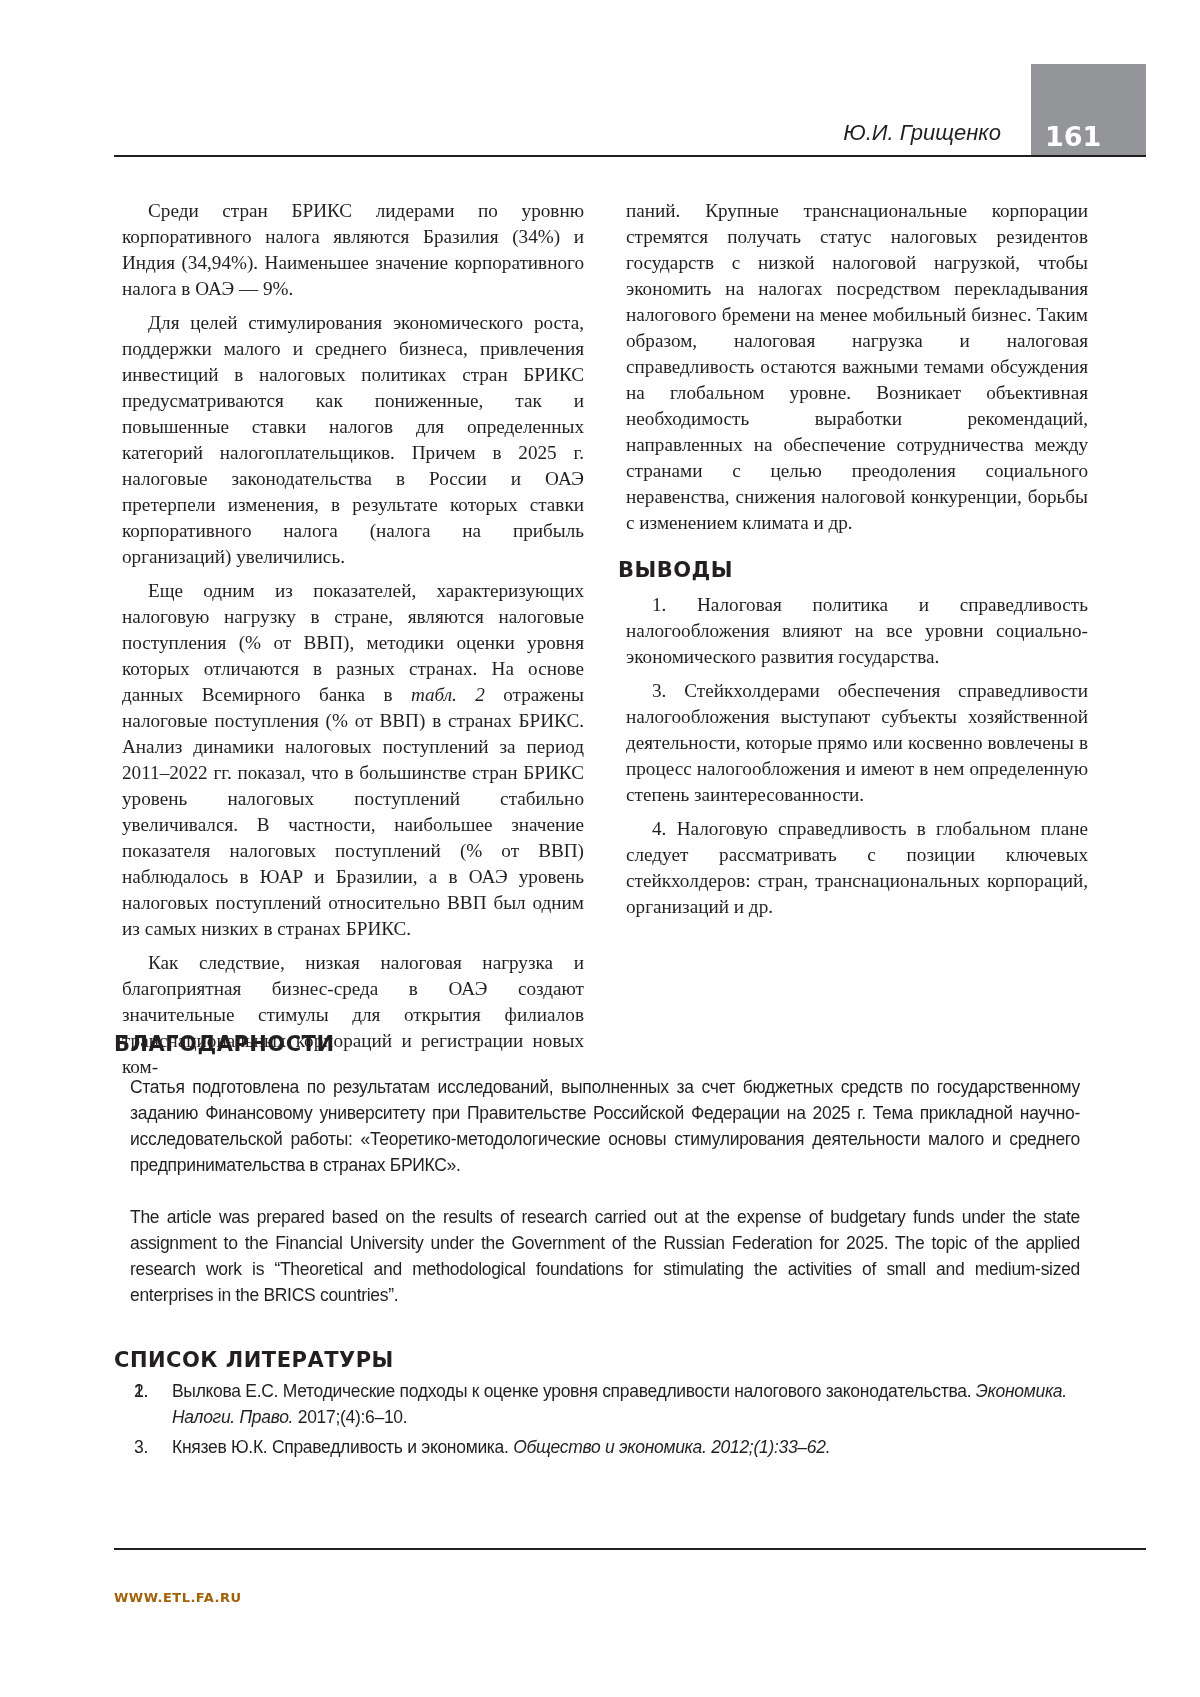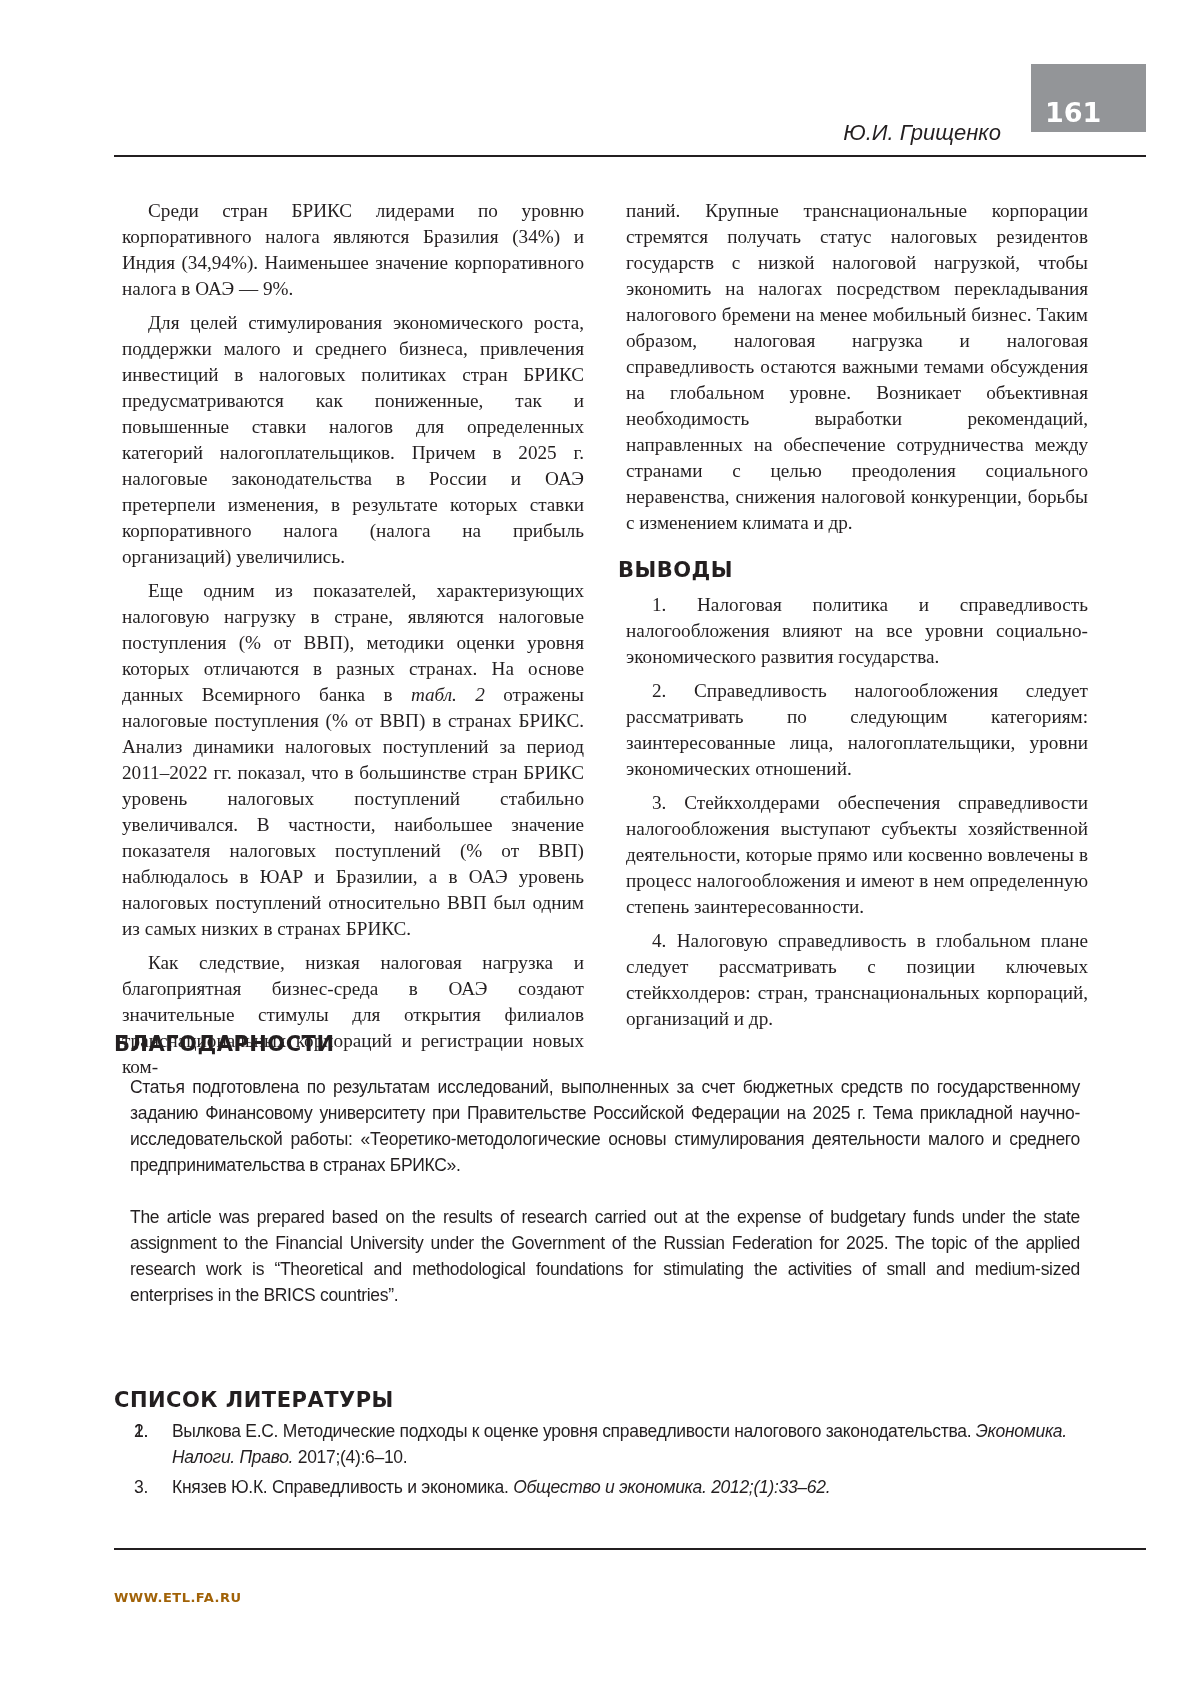--- a/index.html
+++ b/index.html
@@ -1,19 +1,19 @@
 <!DOCTYPE html>
 <html><head>
 <meta charset="utf-8">
 <style>
   html, body { margin: 0; padding: 0; background: #ffffff; }
   body { width: 1200px; height: 1697px; position: relative; overflow: hidden; color: #231f20; }
   .header { position: absolute; left: 114px; top: 64px; width: 1032px; height: 92px; }
   .header-author { position: absolute; right: 145px; top: 56px; font-family: "Liberation Sans", sans-serif; font-style: italic; font-size: 22px; color: #231f20; }
-  .page-box { position: absolute; right: 0; top: 0; width: 115px; height: 68px; background: #939598; }
+  .page-box { position: absolute; right: 0; top: 0; width: 115px; height: 92px; background: #939598; }
   .page-num { position: absolute; left: 14px; bottom: 4px; font-family: "DejaVu Sans", sans-serif; font-weight: bold; font-size: 27px; color: #ffffff; }
   .header-rule { position: absolute; left: 0; top: 91px; width: 1032px; height: 2px; background: #231f20; }
   .columns { position: absolute; left: 114px; top: 190px; width: 982px; }
   .col { position: absolute; top: 0; width: 478px; font-family: "Liberation Serif", serif; font-size: 19.2px; line-height: 26px; text-align: justify; }
   .col.left { left: 0; }
   .col.right { left: 504px; }
   .col p { margin: 8px; text-indent: 26px; hyphens: auto; }
   .col p.cont { text-indent: 0; }
   .sec-title { font-family: "DejaVu Sans", sans-serif; font-weight: bold; font-size: 21px; text-align: left; letter-spacing: 0.5px; line-height: 28px; }
   .col .sec-title { margin: 20px 0 4px 0; }
@@ -42,36 +42,35 @@
   <div class="col left">
     <p>Среди стран БРИКС лидерами по уровню корпоративного налога являются Бразилия (34%) и Индия (34,94%). Наименьшее значение корпоративного налога в ОАЭ — 9%.</p>
     <p>Для целей стимулирования экономического роста, поддержки малого и среднего бизнеса, привлечения инвестиций в налоговых политиках стран БРИКС предусматриваются как пониженные, так и повышенные ставки налогов для определенных категорий налогоплательщиков. Причем в 2025 г. налоговые законодательства в России и ОАЭ претерпели изменения, в результате которых ставки корпоративного налога (налога на прибыль организаций) увеличились.</p>
     <p><span>Еще одним из показателей, характеризующих налоговую нагрузку в стране, являются налоговые поступления (% от ВВП), методики оценки уровня которых отличаются в разных странах. На основе данных Всемирного банка в </span><i>табл. 2</i><span> отражены налоговые поступления (% от ВВП) в странах БРИКС. Анализ динамики налоговых поступлений за период 2011–2022 гг. показал, что в большинстве стран БРИКС уровень налоговых поступлений стабильно увеличивался. В частности, наибольшее значение показателя налоговых поступлений (% от ВВП) наблюдалось в ЮАР и Бразилии, а в ОАЭ уровень налоговых поступлений относительно ВВП был одним из самых низких в странах БРИКС.</span></p>
     <p>Как следствие, низкая налоговая нагрузка и благоприятная бизнес-среда в ОАЭ создают значительные стимулы для открытия филиалов транснациональных корпораций и регистрации новых ком-</p>
   </div>
   <div class="col right">
     <p class="cont">паний. Крупные транснациональные корпорации стремятся получать статус налоговых резидентов государств с низкой налоговой нагрузкой, чтобы экономить на налогах посредством перекладывания налогового бремени на менее мобильный бизнес. Таким образом, налоговая нагрузка и налоговая справедливость остаются важными темами обсуждения на глобальном уровне. Возникает объективная необходимость выработки рекомендаций, направленных на обеспечение сотрудничества между странами с целью преодоления социального неравенства, снижения налоговой конкуренции, борьбы с изменением климата и др.</p>
     <div class="sec-title">ВЫВОДЫ</div>
     <p>1.  Налоговая политика и справедливость налогообложения влияют на все уровни социально-экономического развития государства.</p>
-    <p>2.  Справедливость налогообложения следует рассматривать по следующим категориям: заинтересованные лица, налогоплательщики, уровни экономических отношений.</p>
     <p>3.  Стейкхолдерами обеспечения справедливости налогообложения выступают субъекты хозяйственной деятельности, которые прямо или косвенно вовлечены в процесс налогообложения и имеют в нем определенную степень заинтересованности.</p>
     <p>4.  Налоговую справедливость в глобальном плане следует рассматривать с позиции ключевых стейкхолдеров: стран, транснациональных корпораций, организаций и др.</p>
   </div>
 </div>
 
 <div class="full" style="top:1030px;">
   <div class="sec-title">БЛАГОДАРНОСТИ</div>
   <p>Статья подготовлена по результатам исследований, выполненных за счет бюджетных средств по государственному заданию Финансовому университету при Правительстве Российской Федерации на 2025 г. Тема прикладной научно-исследовательской работы: «Теоретико-методологические основы стимулирования деятельности малого и среднего предпринимательства в странах БРИКС».</p>
 </div>
 
 <div class="full" style="top:1188px;">
   <p>The article was prepared based on the results of research carried out at the expense of budgetary funds under the state assignment to the Financial University under the Government of the Russian Federation for 2025. The topic of the applied research work is “Theoretical and methodological foundations for stimulating the activities of small and medium-sized enterprises in the BRICS countries”.</p>
 </div>
 
-<div class="full" style="top:1346px;margin-top:40px;">
+<div class="full" style="top:1346px;">
   <div class="sec-title">СПИСОК ЛИТЕРАТУРЫ</div>
   <ul class="refs">
     <li>
       <span class="num">1.</span>
     </li>
     <li>
       <span class="num">2.</span>
       <span>Вылкова Е.С. Методические подходы к оценке уровня справедливости налогового законодательства. </span><i>Экономика. Налоги. Право.</i><span> 2017;(4):6–10.</span>
     </li>
     <li>

